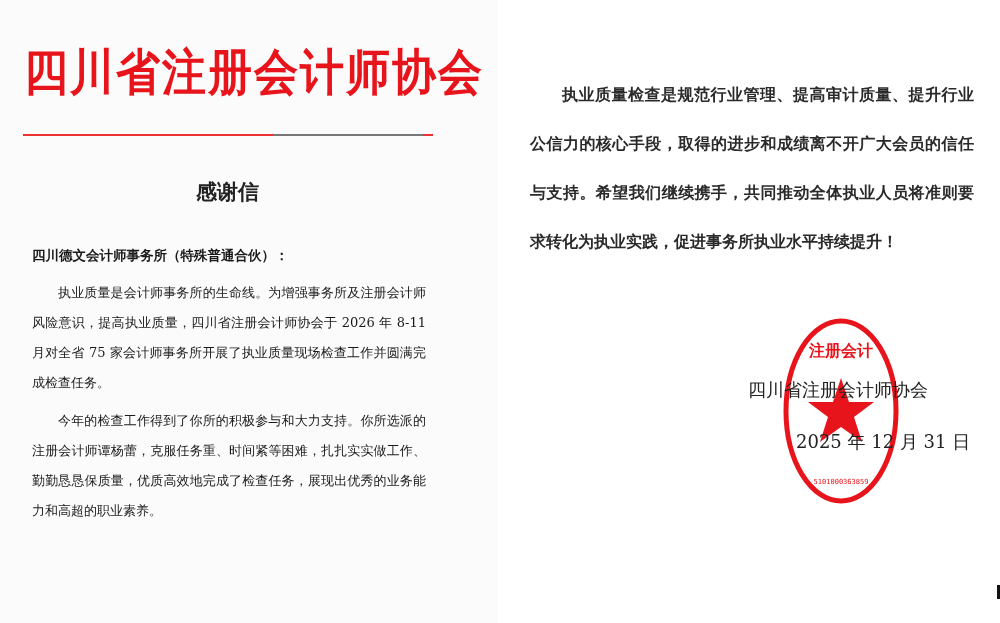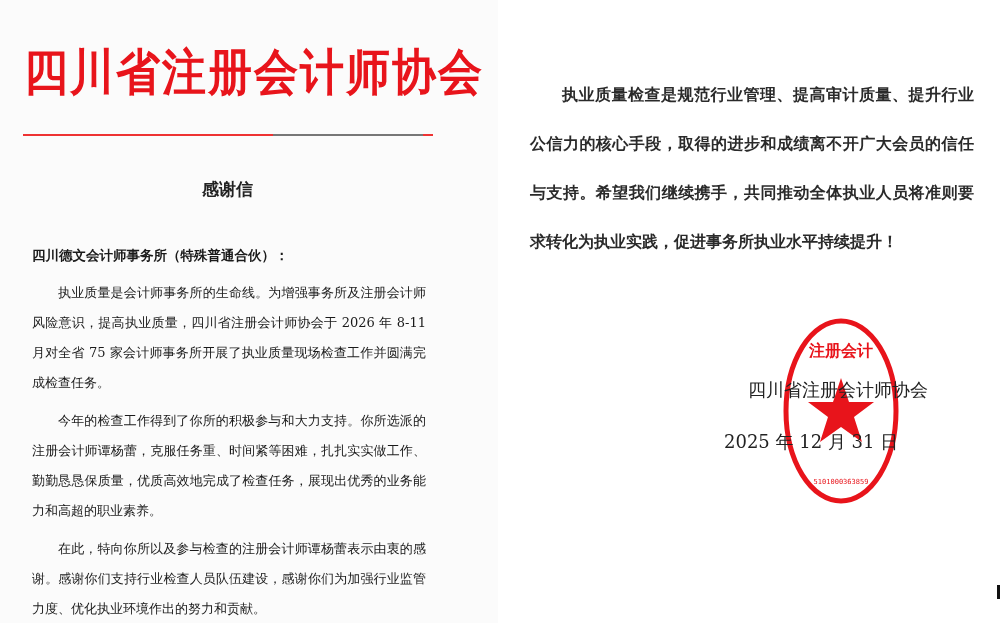--- a/index.html
+++ b/index.html
@@ -6,46 +6,45 @@
   body { width:1000px; height:623px; background:#ffffff; position:relative; overflow:hidden;
          font-family:"DejaVu Serif", serif; color:#1a1a1a; }
   .page-left { position:absolute; left:0; top:0; width:498px; height:623px; background:#fbfbfb; }
   .page-right { position:absolute; left:498px; top:0; width:502px; height:623px; background:#ffffff; }
   .masthead { position:absolute; left:24px; top:40px; width:410px; font-family:"DejaVu Sans", sans-serif;
               font-size:44px; font-weight:bold; color:#e8141b; letter-spacing:2px; white-space:nowrap;
               transform:scaleY(1.12); transform-origin:left top; }
   .rule { position:absolute; left:23px; top:134px; width:410px; height:2px; background:#e33; }
   .rule .dark { position:absolute; left:250px; top:0; width:150px; height:2px; background:#777; }
   .letter-title { position:absolute; left:0; width:455px; top:178px; text-align:center;
-                  font-size:17px; font-weight:bold; color:#222; }
+                  font-size:21px; font-weight:bold; color:#222; }
   .body-left { position:absolute; left:24px; top:232px; width:410px; font-size:13px; line-height:30px; }
   .salutation { font-weight:bold; font-size:13.5px; margin:8px; }
   .para { margin:8px; text-indent:2em; text-align:justify; word-break:break-all; }
   .body-right { position:absolute; left:522px; top:62px; width:460px; font-size:16px; line-height:49px;
                 font-weight:bold; color:#2a2a2a; }
   .body-right .para { text-indent:2em; }
   .signature { position:absolute; left:748px; top:378px; font-size:18px; color:#222; }
-  .sign-date { position:absolute; left:724px; top:430px; font-size:18px; color:#222; }
+  .sign-date { position:absolute; left:796px; top:430px; font-size:18px; color:#222; }
   .seal { position:absolute; left:782px; top:316px; width:118px; height:190px; }
   .corner-mark { position:absolute; left:997px; top:585px; width:3px; height:14px; background:#111; }
 </style>
 </head>
 <body>
 
 <div class="page-left">
   <div class="masthead">四川省注册会计师协会</div>
   <div class="rule">
       <div class="dark"></div>
     </div>
   <div class="letter-title">感谢信</div>
   <div class="body-left">
     <p class="salutation">四川德文会计师事务所（特殊普通合伙）：</p>
     <p class="para">执业质量是会计师事务所的生命线。为增强事务所及注册会计师风险意识，提高执业质量，四川省注册会计师协会于 2026 年 8-11 月对全省 75 家会计师事务所开展了执业质量现场检查工作并圆满完成检查任务。</p>
     <p class="para">今年的检查工作得到了你所的积极参与和大力支持。你所选派的注册会计师谭杨蕾，克服任务重、时间紧等困难，扎扎实实做工作、勤勤恳恳保质量，优质高效地完成了检查任务，展现出优秀的业务能力和高超的职业素养。</p>
-    <p class="para">在此，特向你所以及参与检查的注册会计师谭杨蕾表示由衷的感谢。感谢你们支持行业检查人员队伍建设，感谢你们为加强行业监管力度、优化执业环境作出的努力和贡献。</p>
   </div>
 </div>
 
 <div class="page-right"></div>
 
 <div class="body-right">
   <p class="para">执业质量检查是规范行业管理、提高审计质量、提升行业公信力的核心手段，取得的进步和成绩离不开广大会员的信任与支持。希望我们继续携手，共同推动全体执业人员将准则要求转化为执业实践，促进事务所执业水平持续提升！</p>
 </div>
 
 <svg class="seal" viewBox="0 0 118 190">

